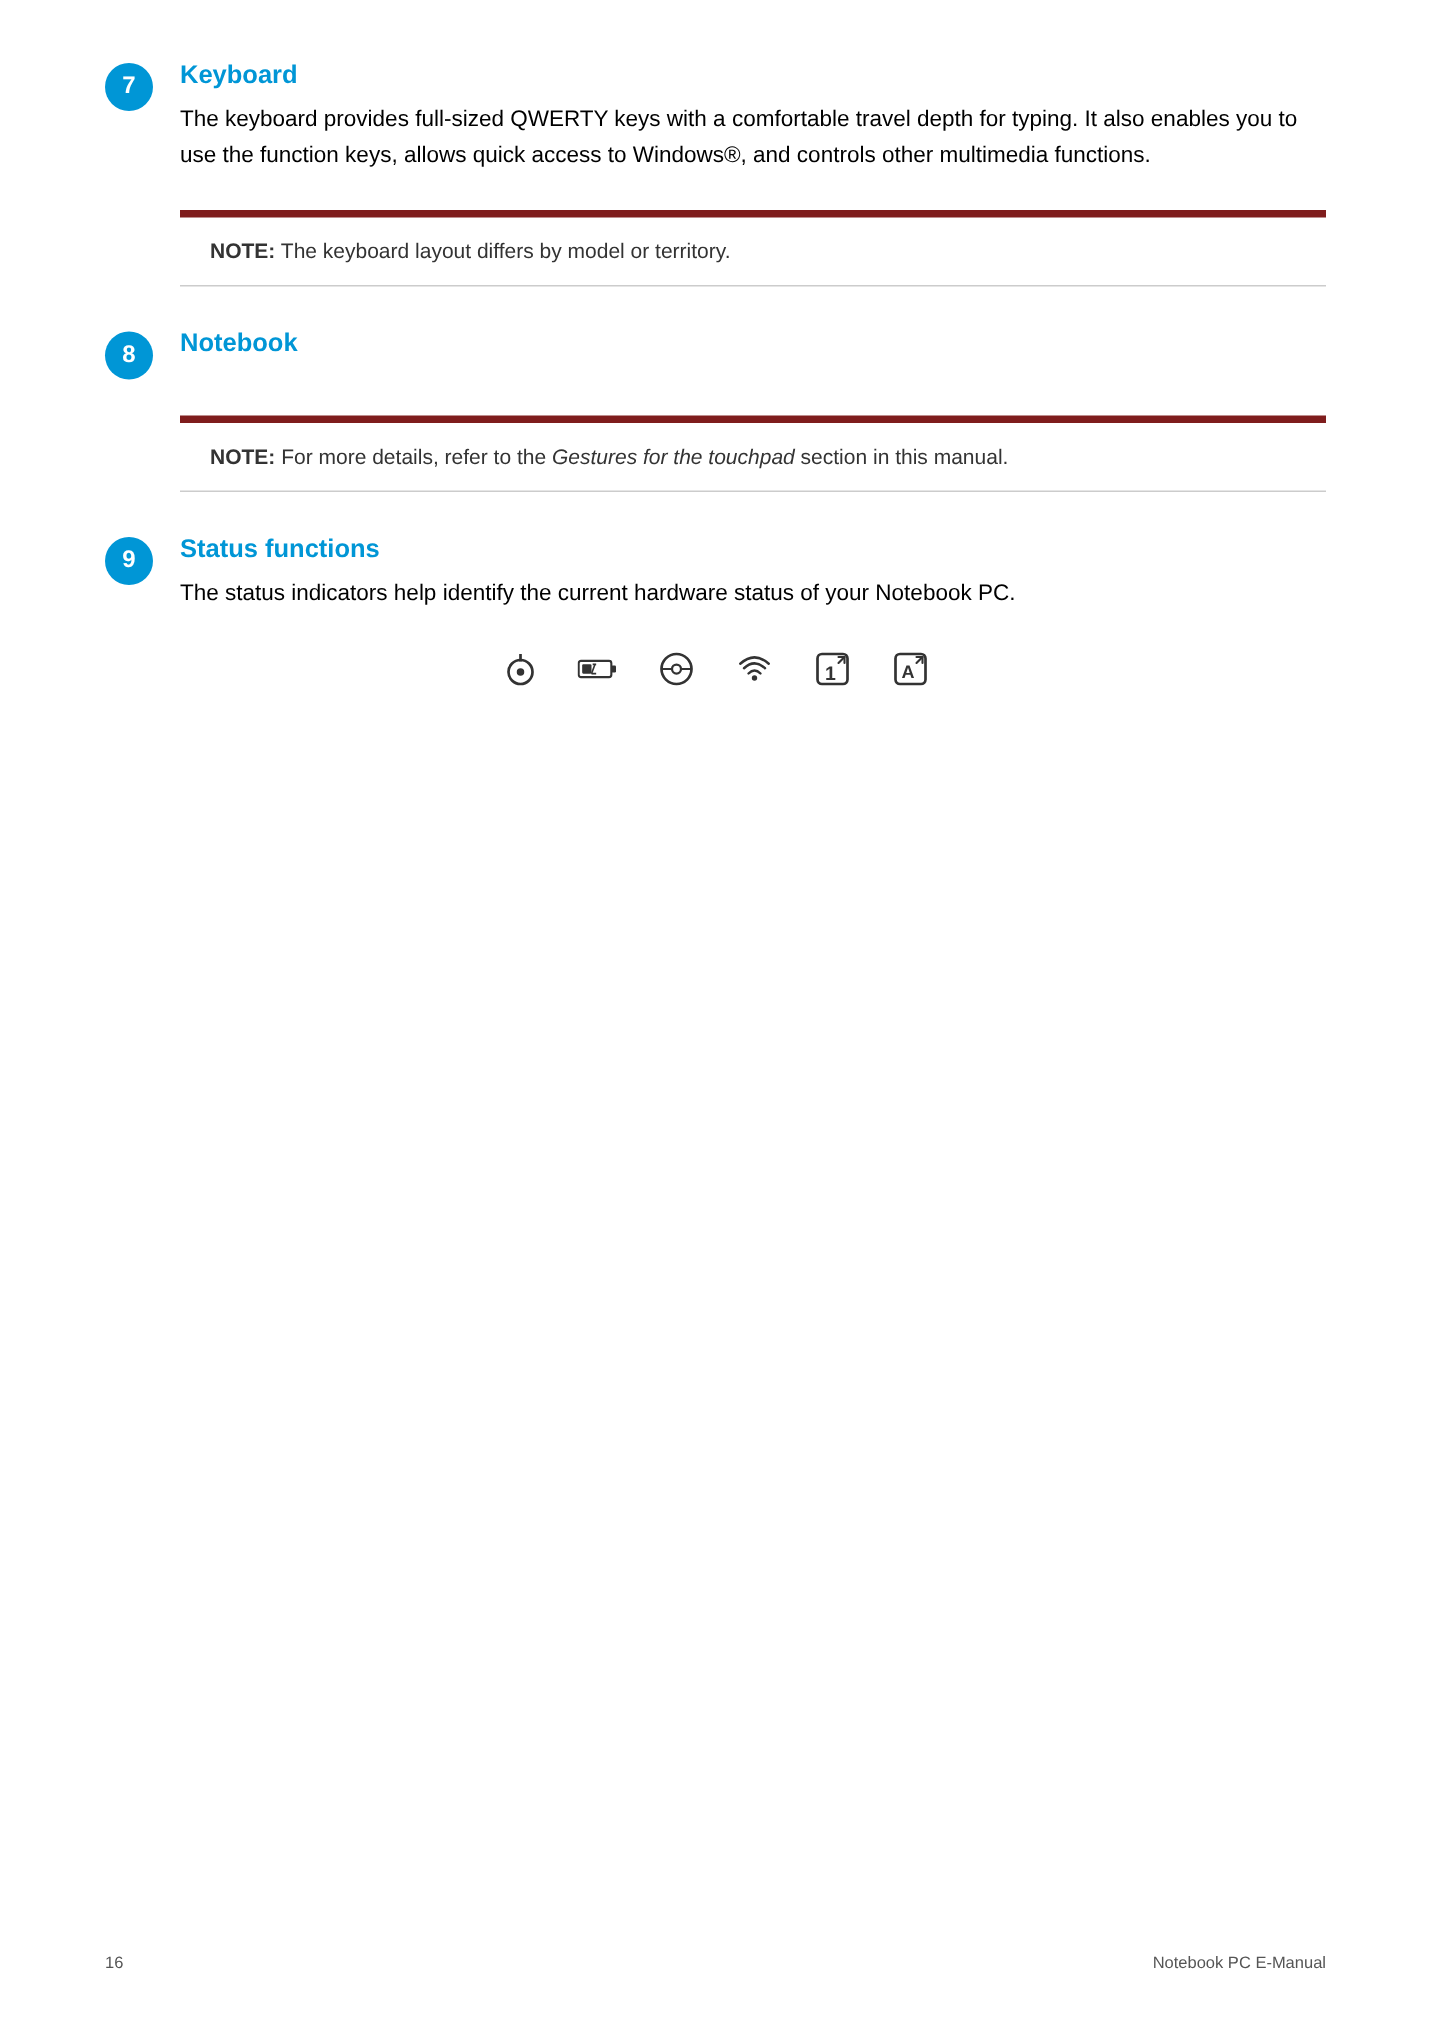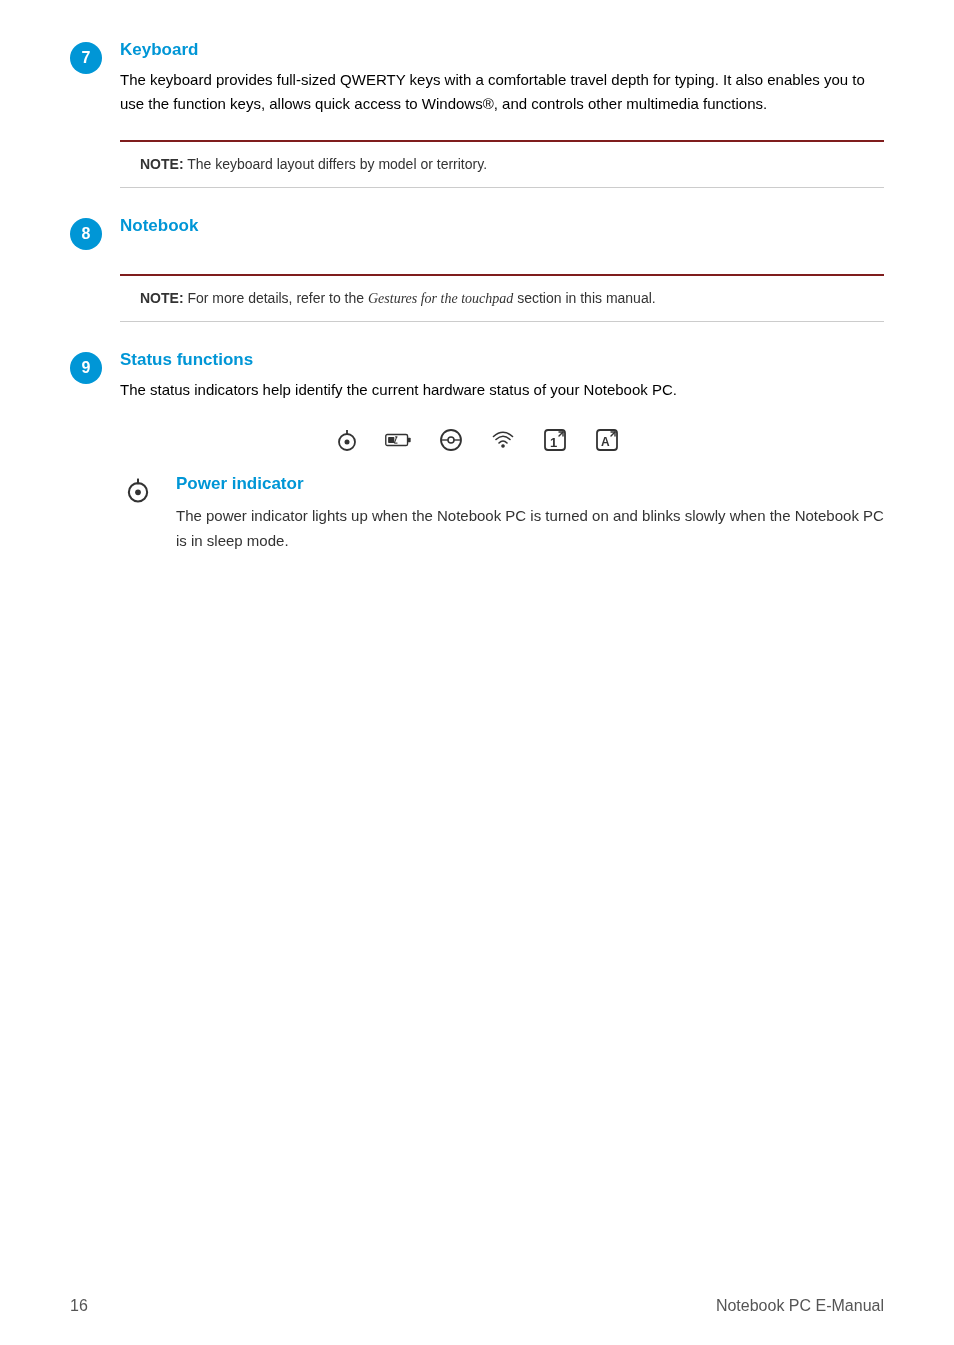--- a/index.html
+++ b/index.html
@@ -58,36 +58,35 @@
     }
 
     .section-body {
       font-size: 15px;
       line-height: 1.6;
       color: #000000;
     }
 
     
     .note-box {
-      border-top: 2px solid #7f1d1d;
+      border-top: 5px solid #7f1d1d;
       border-bottom: 1px solid #ccc;
       padding: 12px 20px;
       margin: 18px 0 16px 50px;
       font-size: 14px;
       color: #333;
       line-height: 1.5;
     }
 
     .note-box b {
       font-weight: bold;
     }
 
     .note-box i {
       font-style: italic;
-      font-family: Liberation Serif, serif;
     }
 
     
     .status-icons-row {
       display: flex;
       align-items: center;
       gap: 24px;
       margin: 24px auto 16px auto;
       justify-content: center;
     }
@@ -135,21 +134,21 @@
     }
 
     
     .footer {
       position: absolute;
       bottom: 30px;
       left: 70px;
       right: 70px;
       display: flex;
       justify-content: space-between;
-      font-size: 16px;
+      font-size: 11px;
       color: #555;
     }
 
     
     .icon-power svg,
     .icon-battery svg,
     .icon-drive svg,
     .icon-wifi svg,
     .icon-numlock svg,
     .icon-capslock svg {
@@ -260,32 +259,19 @@
       <svg viewBox="0 0 28 28" fill="none" xmlns="http://www.w3.org/2000/svg">
         <rect x="4" y="4" width="20" height="20" rx="3" stroke="#333" stroke-width="1.8" fill="none"></rect>
         <text x="8" y="20" font-size="12" font-weight="bold" fill="#333" font-family="Arial">A</text>
         <path d="M18 6 L22 6 L22 10" stroke="#333" stroke-width="1.4" fill="none" stroke-linecap="round"></path>
         <path d="M22 6 L18 10" stroke="#333" stroke-width="1.4" fill="none" stroke-linecap="round"></path>
       </svg>
     </div>
 
   </div>
 
-  <div class="indicator-section">
-    <div class="indicator-icon">
-      <svg viewBox="0 0 28 28" fill="none" stroke="#333" stroke-width="1.8" xmlns="http://www.w3.org/2000/svg" width="32" height="32">
-        <circle cx="14" cy="16" r="8" stroke="#333" stroke-width="1.8" fill="none"></circle>
-        <line x1="14" y1="4" x2="14" y2="9" stroke="#333" stroke-width="1.8"></line>
-        <circle cx="14" cy="16" r="2.5" fill="#333" stroke="none"></circle>
-      </svg>
-    </div>
-    <div class="indicator-content">
-      <div class="indicator-title">Power indicator</div>
-      <div class="indicator-body">The power indicator lights up when the Notebook PC is turned on and blinks slowly when the Notebook PC is in sleep mode.</div>
-    </div>
-  </div>
 
   <div class="footer">
     <span>16</span>
     <span>Notebook PC E-Manual</span>
   </div>
 
 </div>
 
 </body></html>

